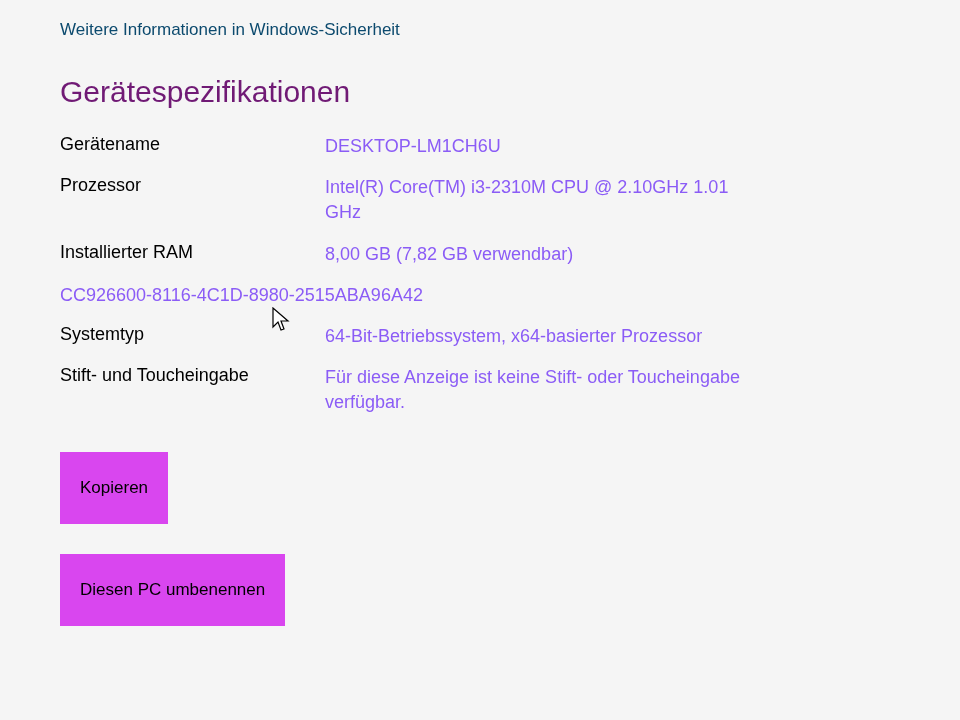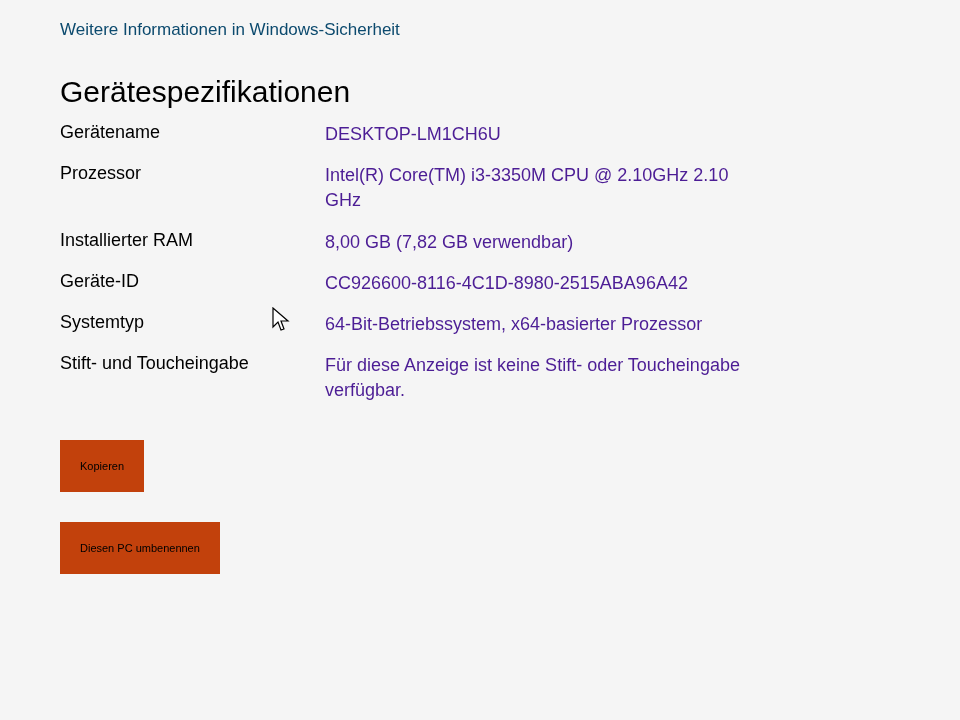--- a/index.html
+++ b/index.html
@@ -16,52 +16,52 @@
     color: #0c4a6e;
     font-size: 17px;
     text-decoration: none;
     display: inline-block;
     margin-bottom: 35px;
     cursor: pointer;
   }
   .section-title {
     font-size: 30px;
     font-weight: 400;
-    color: #000000;
-    margin-bottom: 13px;
+    color: #701a75;
+    margin-bottom: 25px;
   }
   .spec-table {
     display: flex;
     flex-direction: column;
   }
   .spec-row {
     display: flex;
     align-items: flex-start;
     margin-bottom: 16px;
   }
   .spec-label {
     width: 265px;
     flex-shrink: 0;
     font-size: 18px;
     color: #000;
     font-weight: 400;
   }
   .spec-value {
     font-size: 18px;
-    color: #4c1d95;
+    color: #8b5cf6;
     font-weight: 400;
     line-height: 1.4;
     max-width: 420px;
   }
   .btn {
     display: inline-block;
-    background: #c2410c;
+    background: #d946ef;
     border: none;
-    padding: 20px 20px;
-    font-size: 11px;
+    padding: 26px 20px;
+    font-size: 17px;
     color: #000;
     cursor: pointer;
     font-family: inherit;
     margin-top: 20px;
     margin-bottom: 10px;
   }
   .cursor {
     position: absolute;
     left: 272px;
     top: 307px;
@@ -80,30 +80,29 @@
 
 <div class="spec-table">
 
   <div class="spec-row">
     <div class="spec-label">Gerätename</div>
     <div class="spec-value">DESKTOP-LM1CH6U</div>
   </div>
 
   <div class="spec-row">
     <div class="spec-label">Prozessor</div>
-    <div class="spec-value">Intel(R) Core(TM) i3-3350M CPU @ 2.10GHz 2.10 GHz</div>
+    <div class="spec-value">Intel(R) Core(TM) i3-2310M CPU @ 2.10GHz 1.01 GHz</div>
   </div>
 
   <div class="spec-row">
     <div class="spec-label">Installierter RAM</div>
     <div class="spec-value">8,00 GB (7,82 GB verwendbar)</div>
   </div>
 
   <div class="spec-row">
-    <div class="spec-label">Geräte-ID</div>
     <div class="spec-value">CC926600-8116-4C1D-8980-2515ABA96A42</div>
   </div>
 
 
   <div class="spec-row">
     <div class="spec-label">Systemtyp</div>
     <div class="spec-value">64-Bit-Betriebssystem, x64-basierter Prozessor</div>
   </div>
 
   <div class="spec-row">

